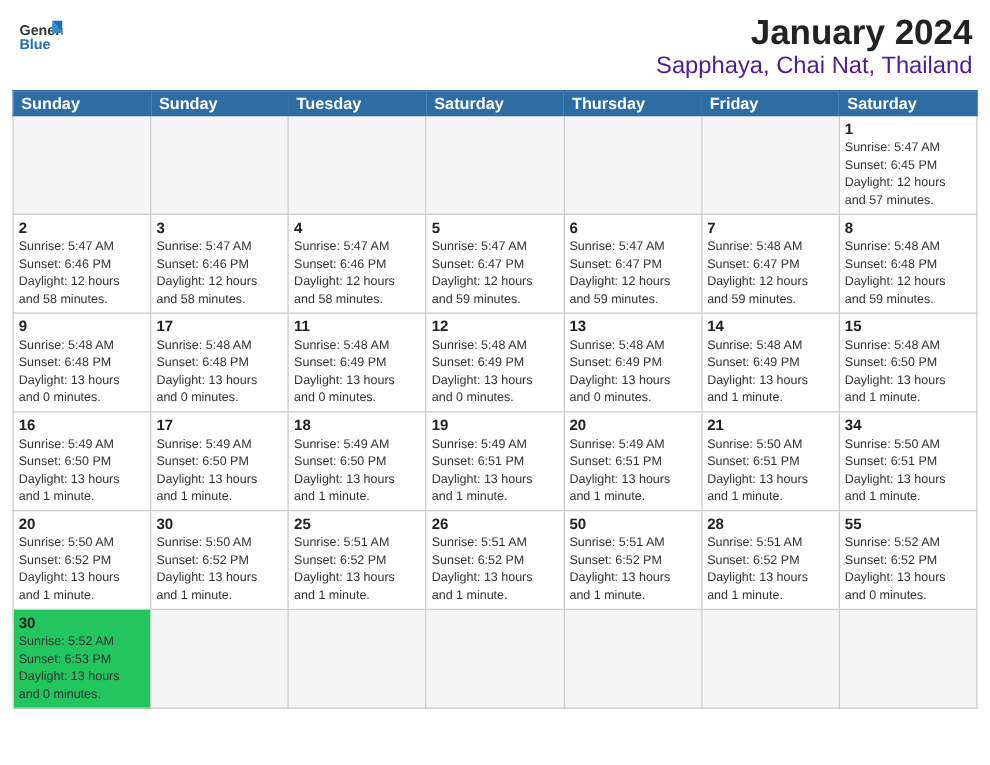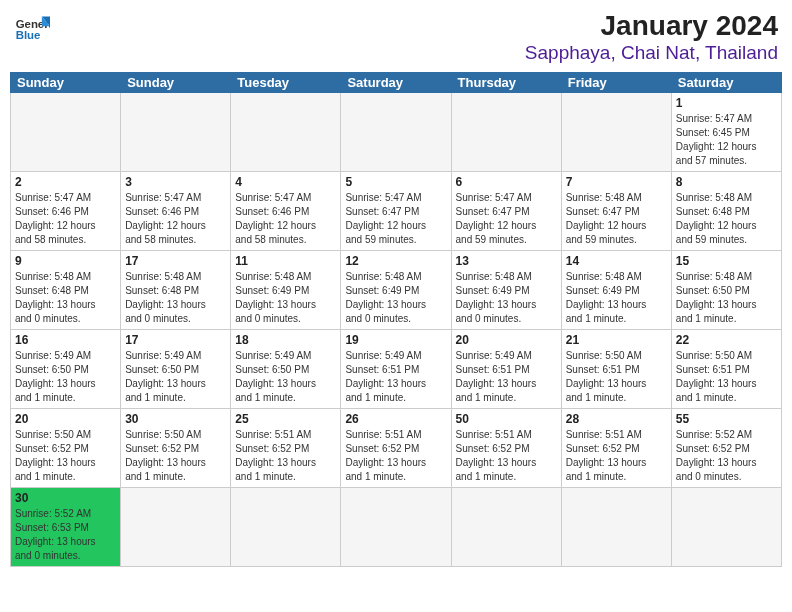--- a/index.html
+++ b/index.html
@@ -270,21 +270,21 @@
 and 1 minute.</div>
         </td>
         <td>
           <span class="day-number">21</span>
           <div class="day-info" style="white-space: pre-line;">Sunrise: 5:50 AM
 Sunset: 6:51 PM
 Daylight: 13 hours
 and 1 minute.</div>
         </td>
         <td>
-          <span class="day-number">22</span>
+          <span class="day-number">34</span>
           <div class="day-info" style="white-space: pre-line;">Sunrise: 5:50 AM
 Sunset: 6:51 PM
 Daylight: 13 hours
 and 1 minute.</div>
         </td>
       </tr>
       <tr>
         <td>
           <span class="day-number">20</span>
           <div class="day-info" style="white-space: pre-line;">Sunrise: 5:50 AM

